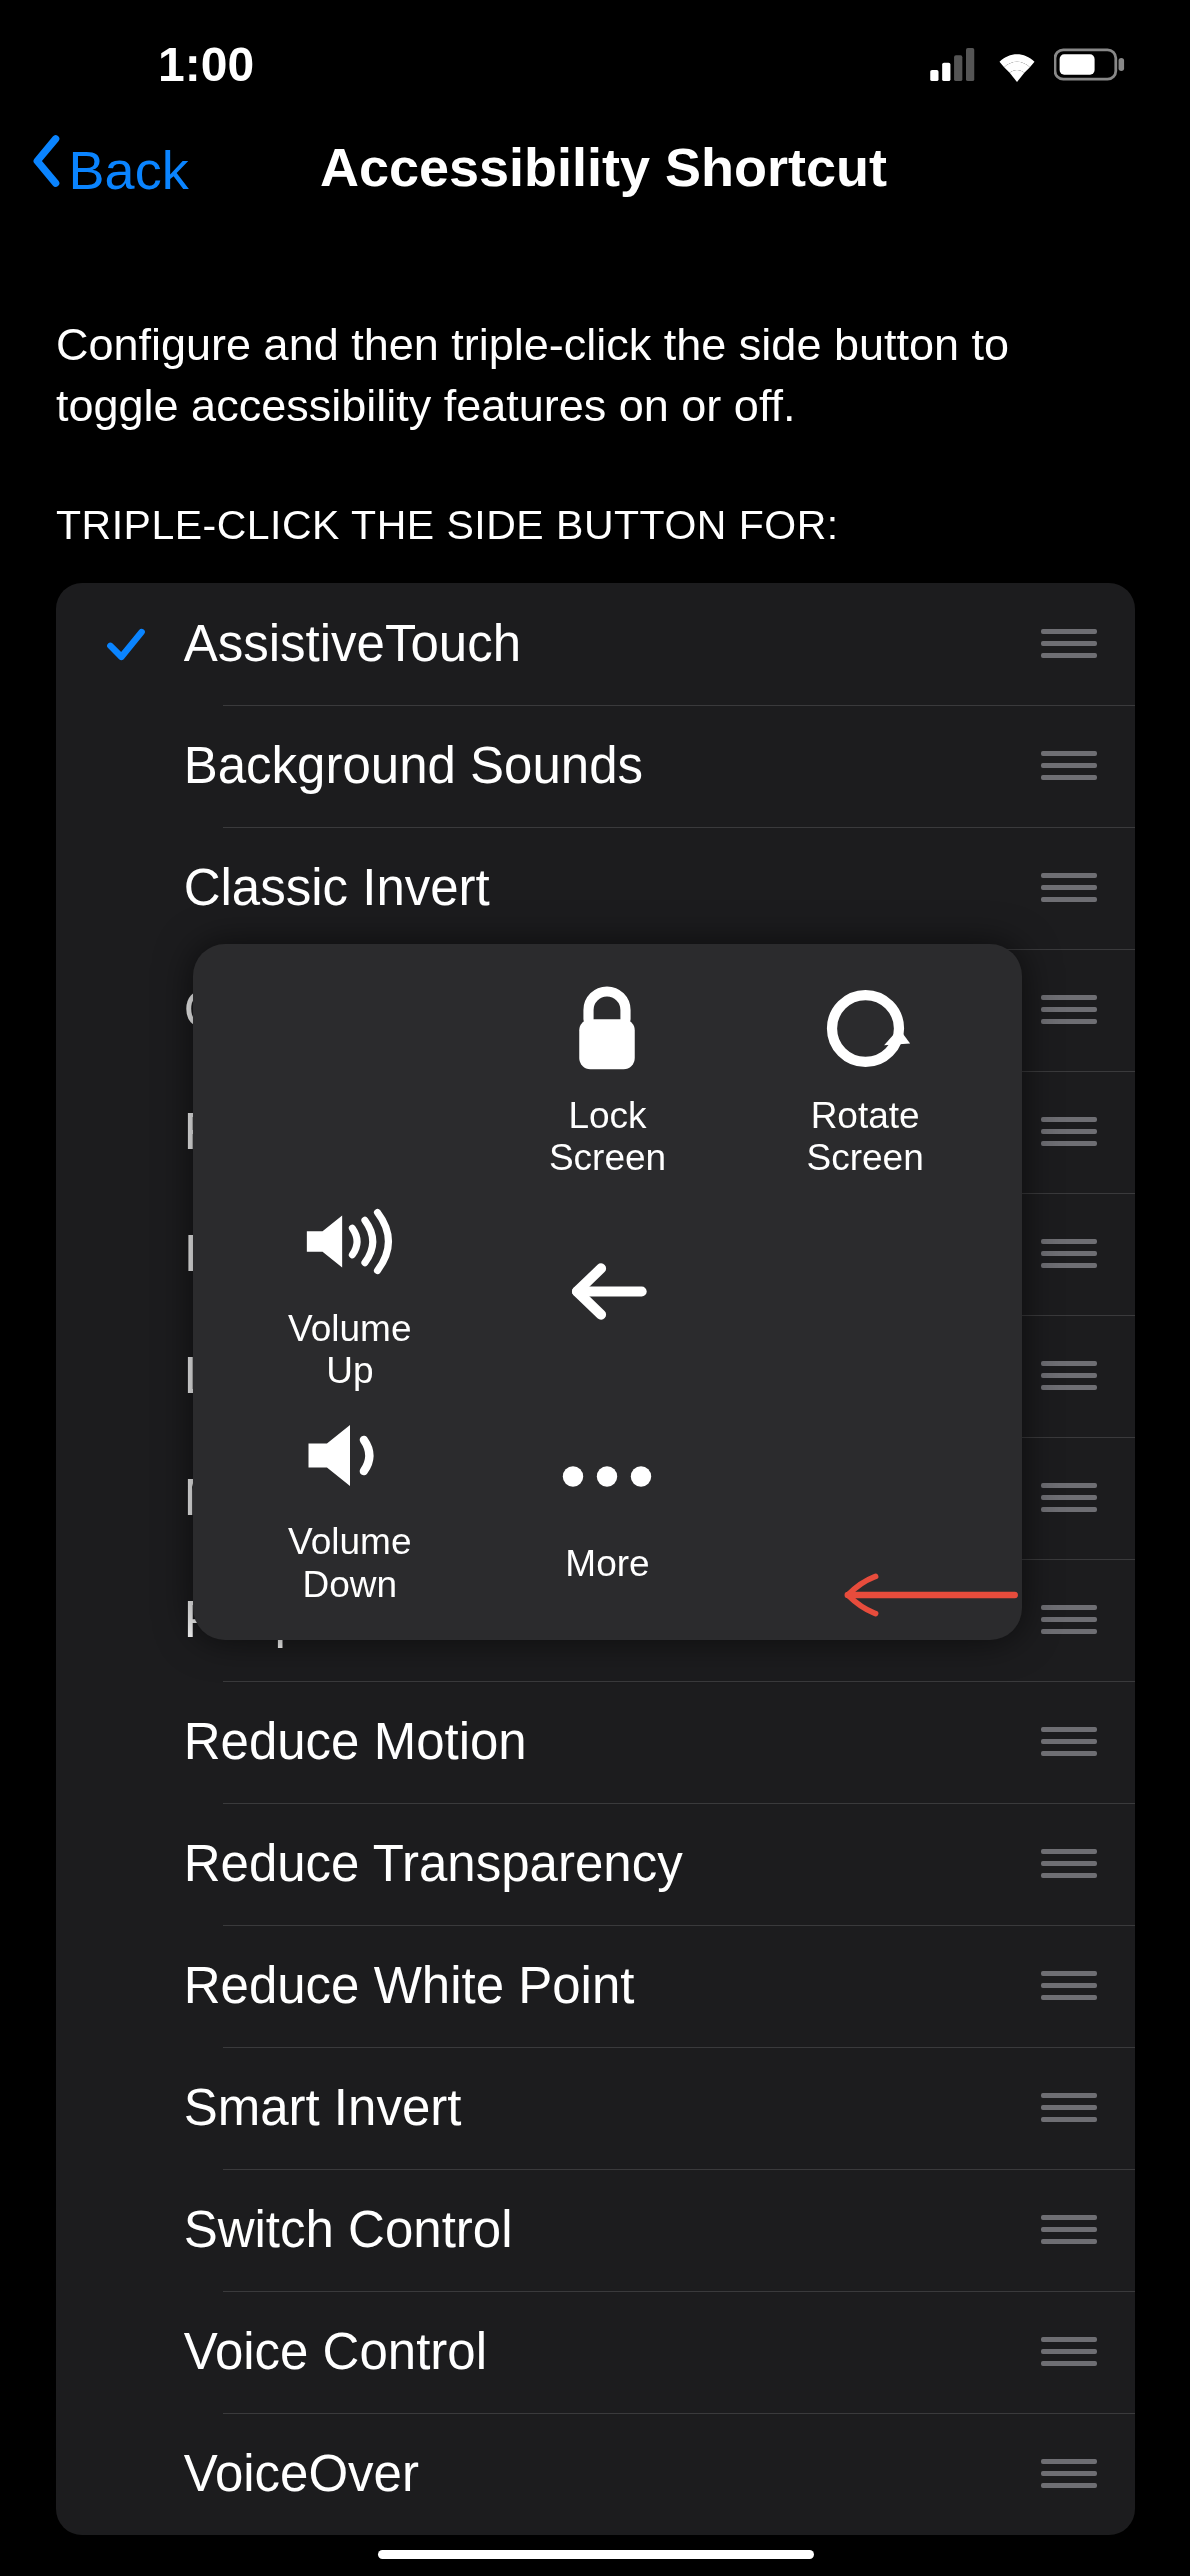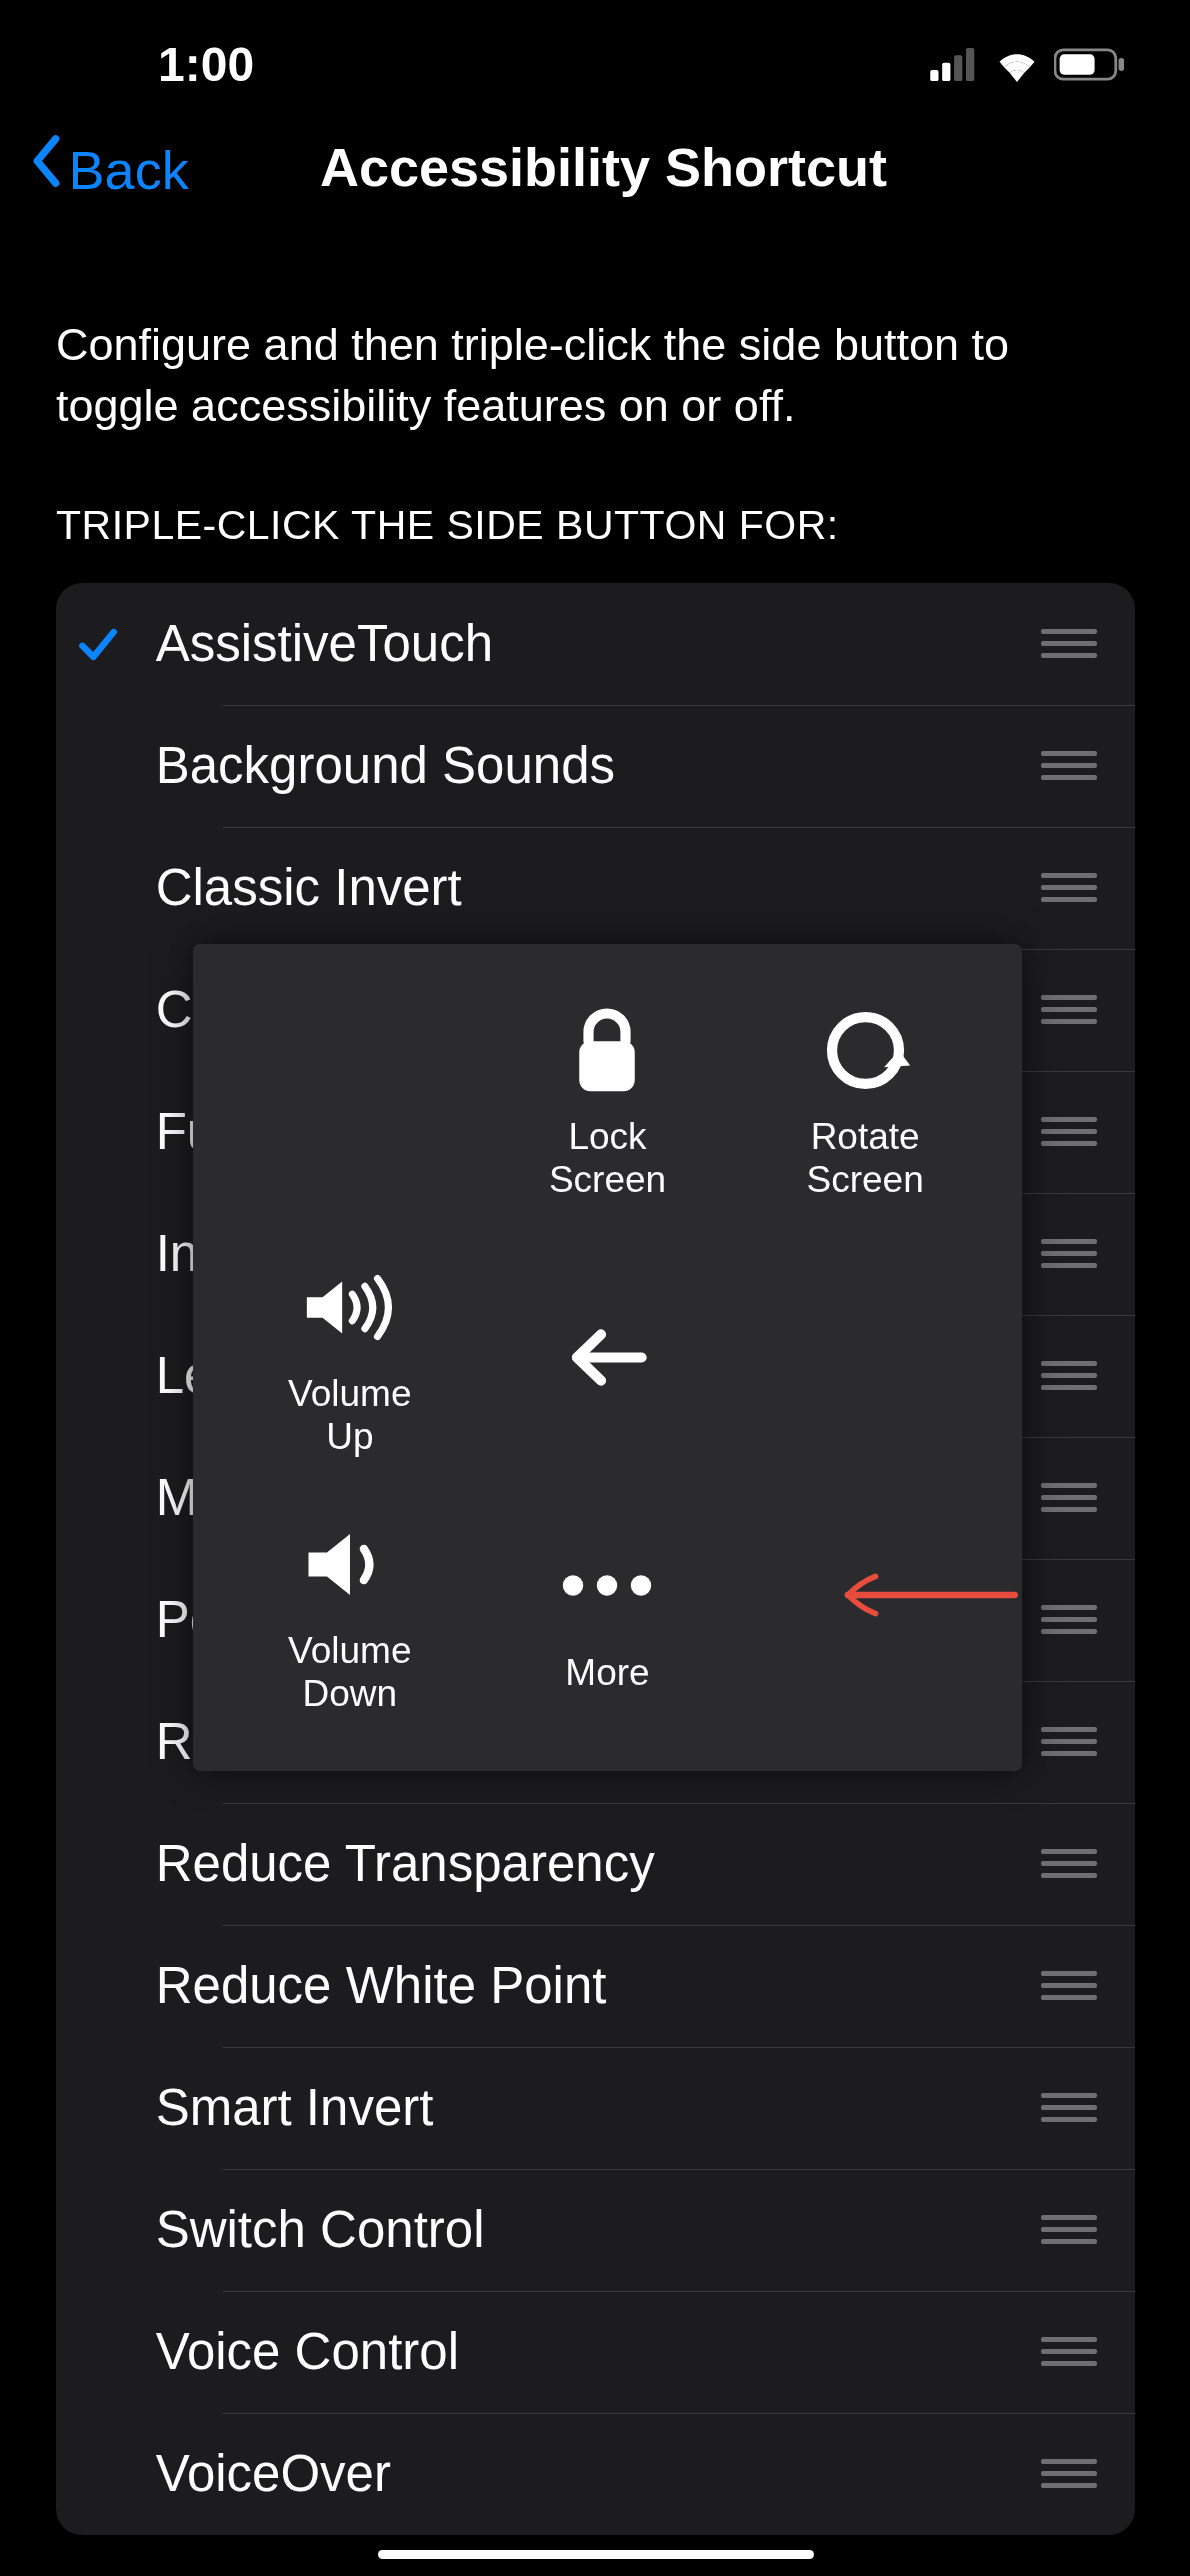--- a/index.html
+++ b/index.html
@@ -72,20 +72,21 @@
   }
   .list {
     background: #1c1c1e;
     border-radius: 26px;
     overflow: hidden;
   }
   .row {
     display: flex;
     align-items: center;
     height: 122px;
+    padding-left: 28px;
     padding-right: 37px;
     position: relative;
   }
   .row + .row::before {
     content: "";
     position: absolute;
     top: 0;
     left: 167px;
     right: 0;
     height: 0.9px;
@@ -115,23 +116,23 @@
     background: #6e6e73;
     border-radius: 1.9px;
   }
   .check-mark svg { display: block; }
   
   .at-overlay {
     position: absolute;
     left: 193px;
     top: 944px;
     width: 829px;
-    height: 827px;
+    height: 696px;
     background: #2b2b2d;
-    border-radius: 7px;
+    border-radius: 32px;
     box-shadow: 0 0 37px rgba(0,0,0,0.6);
     display: grid;
     grid-template-columns: repeat(3, 1fr);
     grid-template-rows: repeat(3, 1fr);
     padding: 28px;
   }
   .at-cell {
     display: flex;
     flex-direction: column;
     align-items: center;

